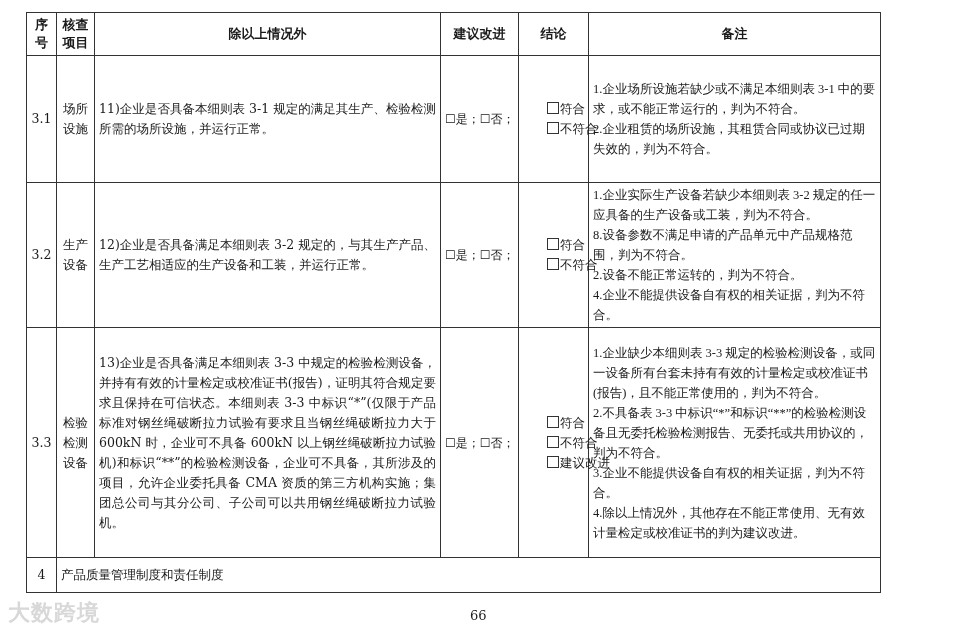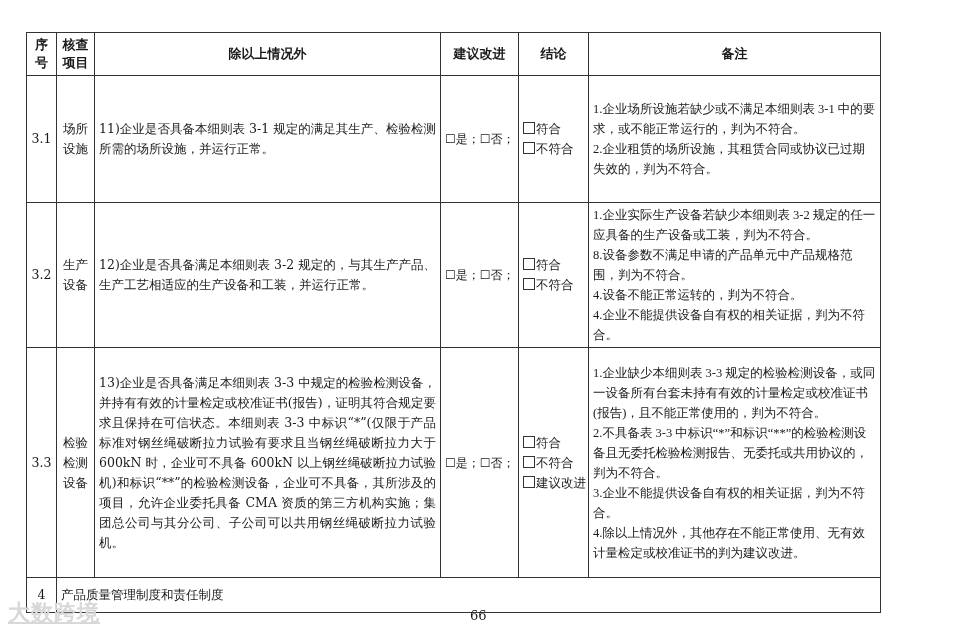--- a/index.html
+++ b/index.html
@@ -1,40 +1,40 @@
 <!DOCTYPE html>
 <html><head>
 <meta charset="utf-8">
 <style>
   html, body { margin: 0; padding: 0; background: #ffffff; }
   body { width: 953px; height: 631px; position: relative; overflow: hidden;
          font-family: "DejaVu Serif", "Liberation Serif", serif; color: #1a1a1a; }
-  table.doc { position: absolute; left: 26px; top: 32px; width: 724px;
+  table.doc { position: absolute; left: 26px; top: 12px; width: 724px;
               border-collapse: collapse; table-layout: fixed; font-size: 12.5px; line-height: 20px; padding-left: 16px; }
   table.doc td, table.doc th { border: 1px solid #333; padding: 2px 4px; vertical-align: middle; }
   table.doc th { font-weight: bold; text-align: center; height: 38px; font-size: 13px; line-height: 18px; }
   .c { text-align: center; }
   .col-seq { width: 30px; }
   .col-item { width: 38px; }
   .col-content { width: 346px; }
   .col-status { width: 78px; }
   .col-concl { width: 70px; }
   .col-note { width: 292px; }
   .content-text { text-align: justify; }
   .note p { margin: 0; font-family: Liberation Serif, serif; }
   .box { display:inline-block; width: 10px; height: 10px; border: 1px solid #333; vertical-align: -1px; margin-right: 1px; }
-  .opt { display: block; white-space: nowrap; }
+  .opt { display: block; white-space: nowrap; margin-left: 24px; }
   .status-line { white-space: nowrap; font-size: 12px; }
   .row1 td { height: 122px; }
   .row2 td { height: 140px; }
   .row3 td { height: 225px; }
   .row4 td { height: 30px; }
   .page-num { position: absolute; left: 470px; top: 608px; font-size: 13px; }
   .watermark { position: absolute; left: 8px; top: 598px; font-family: "DejaVu Sans", sans-serif;
-               font-size: 22px; color: #d8d8d8; font-weight: bold; letter-spacing: 1px; text-decoration: underline; }
+               font-size: 22px; color: #d8d8d8; font-weight: bold; letter-spacing: 1px; }
 </style>
 </head>
 <body>
 
 <table class="doc">
   <colgroup>
     <col class="col-seq">
       <col class="col-item">
       <col class="col-content">
     <col class="col-status">
@@ -73,21 +73,21 @@
       <td class="c">生产设备</td>
       <td class="content-text">12)企业是否具备满足本细则表 3-2 规定的，与其生产产品、生产工艺相适应的生产设备和工装，并运行正常。</td>
       <td><span class="status-line">☐是；☐否；</span></td>
       <td>
         <span class="opt"><span class="box"></span><span>符合</span></span>
         <span class="opt"><span class="box"></span><span>不符合</span></span>
       </td>
       <td class="note">
         <p>1.企业实际生产设备若缺少本细则表 3-2 规定的任一应具备的生产设备或工装，判为不符合。</p>
         <p>8.设备参数不满足申请的产品单元中产品规格范围，判为不符合。</p>
-        <p>4.设备不能正常运转的，判为不符合。</p>
+        <p>2.设备不能正常运转的，判为不符合。</p>
         <p>4.企业不能提供设备自有权的相关证据，判为不符合。</p>
       </td>
     </tr>
 
     <tr class="row3">
       <td class="c">3.3</td>
       <td class="c">检验检测设备</td>
       <td class="content-text">13)企业是否具备满足本细则表 3-3 中规定的检验检测设备，并持有有效的计量检定或校准证书(报告)，证明其符合规定要求且保持在可信状态。本细则表 3-3 中标识“*”(仅限于产品标准对钢丝绳破断拉力试验有要求且当钢丝绳破断拉力大于 600kN 时，企业可不具备 600kN 以上钢丝绳破断拉力试验机)和标识“**”的检验检测设备，企业可不具备，其所涉及的项目，允许企业委托具备 CMA 资质的第三方机构实施；集团总公司与其分公司、子公司可以共用钢丝绳破断拉力试验机。</td>
       <td><span class="status-line">☐是；☐否；</span></td>
       <td>

